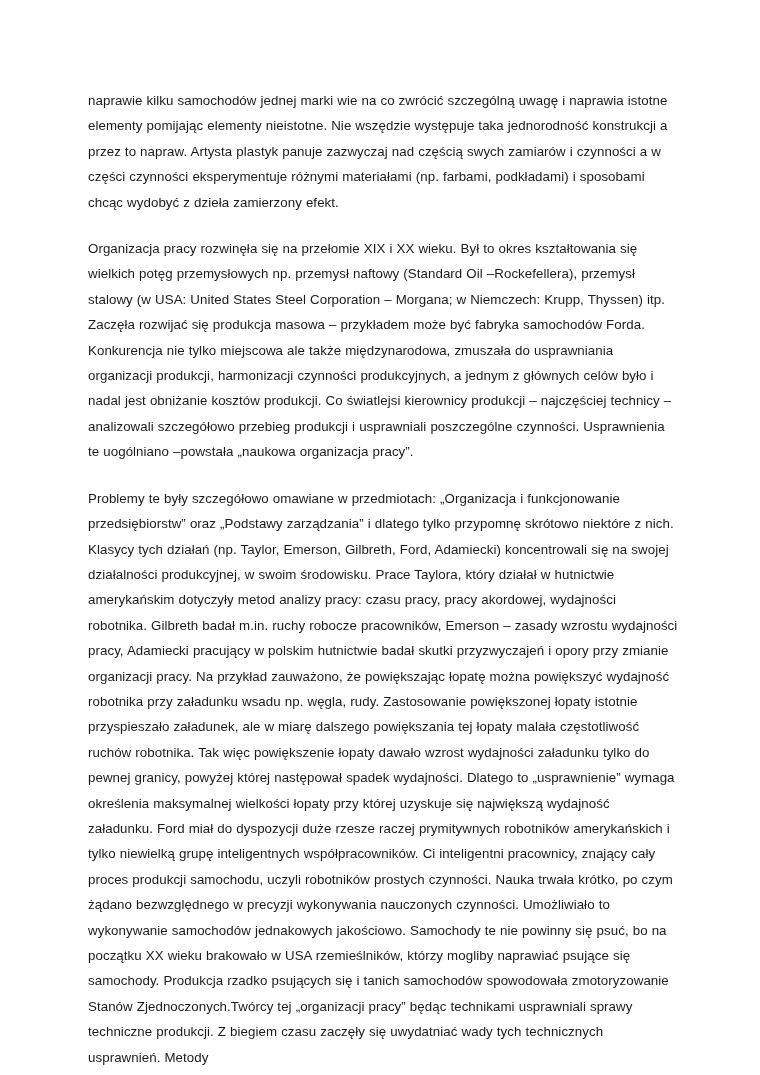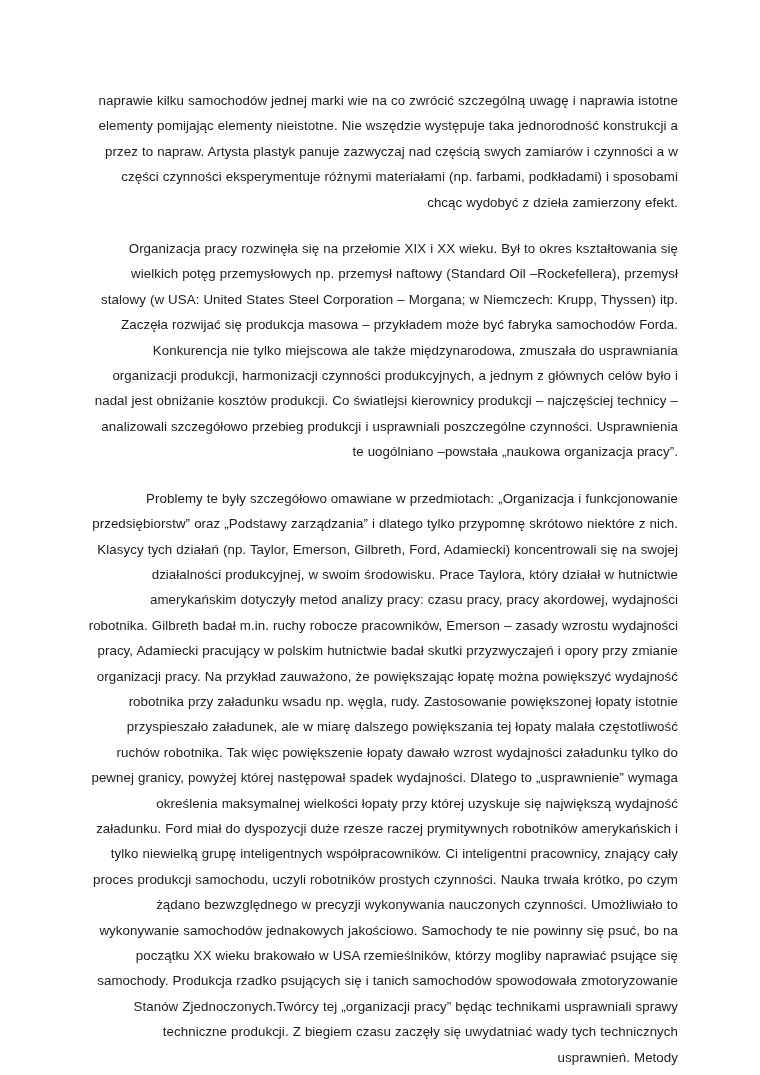--- a/index.html
+++ b/index.html
@@ -20,21 +20,21 @@
     background: #ffffff;
     box-sizing: border-box;
     padding: 88px 82px 60px 88px;
   }
   .doc-body {
     display: block;
   }
   .para {
     font-size: 13.3px;
     line-height: 25.4px;
-    text-align: right;
+    text-align: left;
     margin: 0 0 21px 0;
     letter-spacing: 0.005em;
     word-spacing: 0.02em;
     color: #1b1b1b;
     hyphens: none;
   }
   .para:last-child {
     margin-bottom: 0;
   }
 </style>

